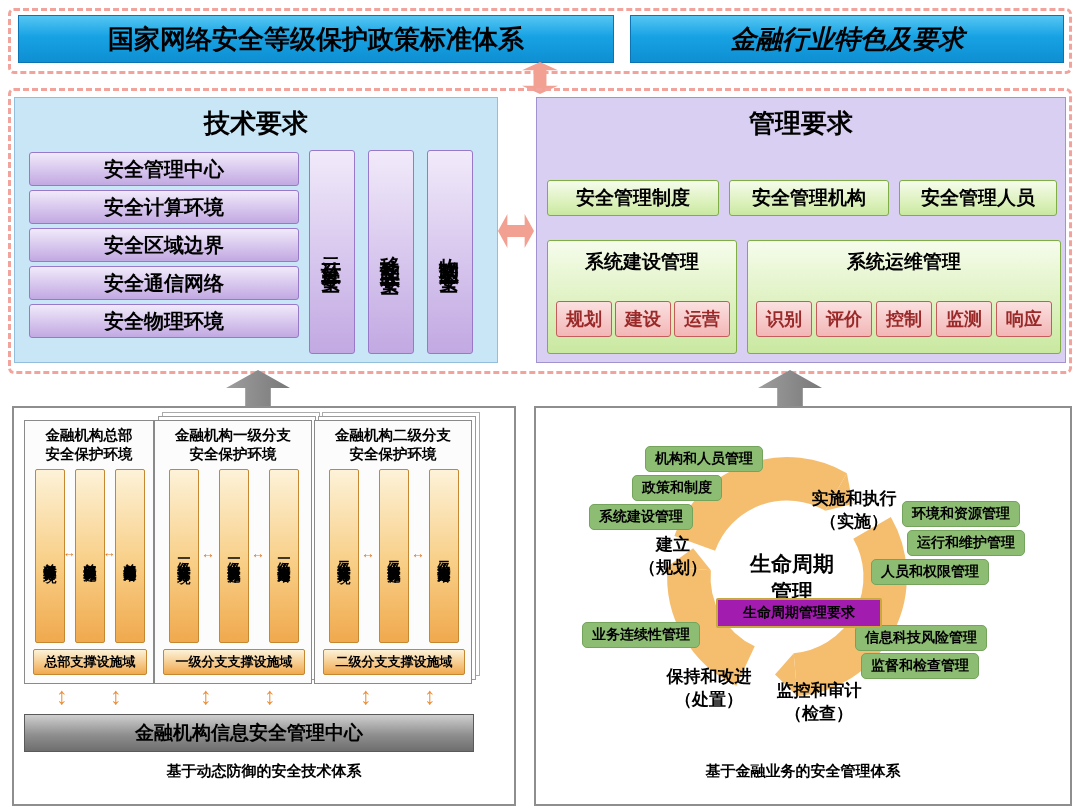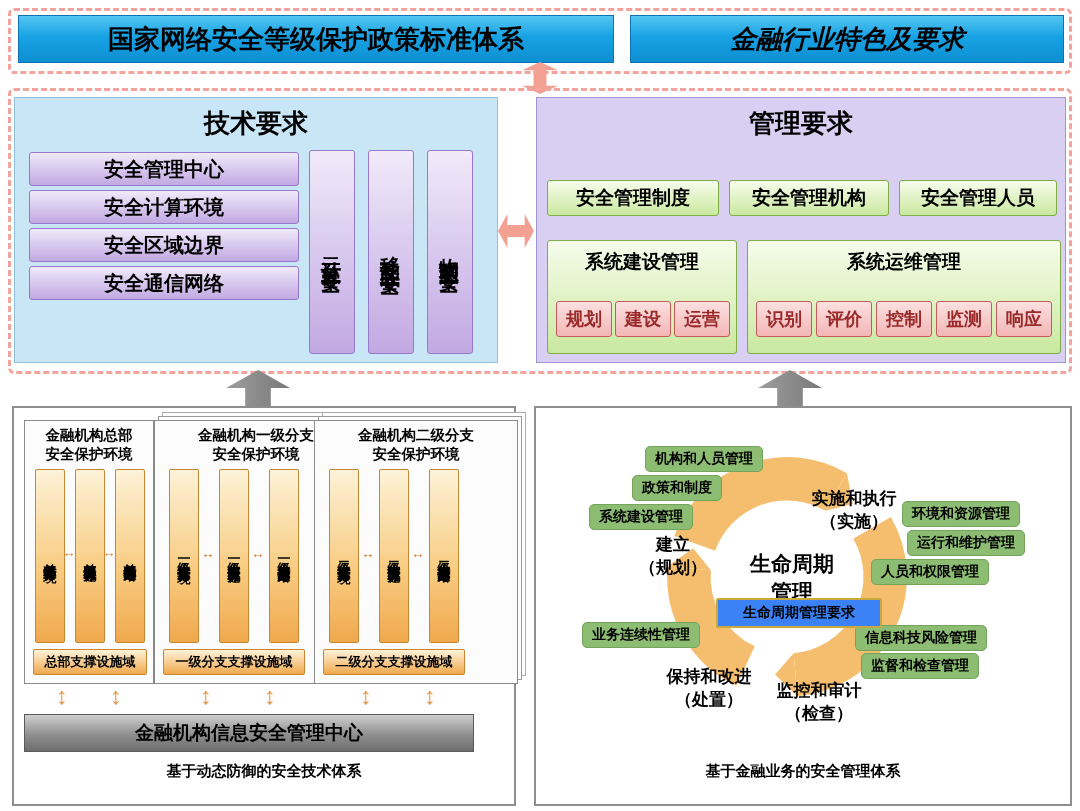--- a/index.html
+++ b/index.html
@@ -22,58 +22,59 @@
              border:1px solid #7FAE45;border-radius:3px;font-size:19px;font-weight:bold;}
   .green-title{position:absolute;top:8px;left:0;right:0;text-align:center;font-size:19px;font-weight:bold;}
   .pink-box{background:linear-gradient(180deg,#FBE0E0 0%,#F3B6B6 100%);border:1px solid #C65B5B;
             border-radius:3px;font-size:18px;font-weight:bold;color:#9A2A2A;}
   .pink-arrow-h{background:#F2A092;clip-path:polygon(0 50%,26% 0,26% 32%,74% 32%,74% 0,100% 50%,74% 100%,74% 68%,26% 68%,26% 100%);}
   .pink-arrow-v{background:#F2A092;clip-path:polygon(50% 0,100% 26%,68% 26%,68% 74%,100% 74%,50% 100%,0 74%,32% 74%,32% 26%,0 26%);}
   .gray-arrow{background:linear-gradient(90deg,#9E9E9E,#787878);
               clip-path:polygon(50% 0,100% 50%,70% 50%,70% 100%,30% 100%,30% 50%,0 50%);}
   .outer-box{background:#fff;border:2px solid #8E8E8E;}
   .card{background:#FCFCFC;border:1px solid #8A8A8A;}
-  .card.stacked{box-shadow:4px -4px 0 -1px #fff,4px -4px 0 0 #9a9a9a,8px -8px 0 -1px #fff,8px -8px 0 0 #ababab;padding-left:46px;}
+  .card.stacked{box-shadow:4px -4px 0 -1px #fff,4px -4px 0 0 #9a9a9a,8px -8px 0 -1px #fff,8px -8px 0 0 #ababab;}
   .card-header{position:absolute;top:5px;left:0;right:0;text-align:center;font-size:14.5px;font-weight:bold;
                line-height:1.3;white-space:pre-line;}
   .orange-vbox{background:linear-gradient(180deg,#FDF2D8 0%,#F8CE85 55%,#F0A94E 100%);border:1px solid #C5872F;
                border-radius:2px;writing-mode:vertical-rl;text-orientation:upright;font-size:13px;font-weight:bold;
                display:flex;align-items:center;justify-content:center;line-height:1;letter-spacing:1px;}
   .orange-hbox{background:linear-gradient(180deg,#FDF2D8 0%,#F0A94E 100%);border:1px solid #C5872F;
                border-radius:2px;font-size:13px;font-weight:bold;}
   .harrow{color:#E07A28;font-weight:bold;font-size:13px;text-align:center;}
   .updown{color:#E8913C;font-weight:bold;font-size:24px;line-height:1;}
   .gray-box{background:linear-gradient(180deg,#CFCFCF 0%,#8F8F8F 55%,#6E6E6E 100%);
             border:1px solid #5A5A5A;font-size:19px;font-weight:bold;}
   .caption{position:absolute;left:0;right:0;font-size:15px;font-weight:bold;text-align:center;}
   .pill{position:absolute;background:#8DBC73;border:1px solid #74A45B;border-radius:5px;font-size:14px;
         font-weight:bold;padding:3px 9px;white-space:nowrap;z-index:4;}
   .phase{position:absolute;font-size:17px;font-weight:bold;text-align:center;line-height:1.35;
          white-space:pre-line;z-index:5;}
-  .yellow-box{background:#3b82f6;border:2px solid #C9A83E;border-radius:2px;font-size:14px;font-weight:bold;z-index:6;}
+  .yellow-box{background:#a21caf;border:2px solid #C9A83E;border-radius:2px;font-size:14px;font-weight:bold;z-index:6;}
 </style>
 </head>
 <body>
 
 <div id="canvas">
 
   <div class="abs dash" style="left:8px;top:8px;width:1058px;height:60px;"></div>
   <div class="abs blue-box flex-c" style="left:18px;top:15px;width:594px;height:46px;">国家网络安全等级保护政策标准体系</div>
   <div class="abs blue-box flex-c" style="left:630px;top:15px;width:432px;height:46px;font-style:italic;">金融行业特色及要求</div>
 
   <div class="abs pink-arrow-v" style="left:522px;top:62px;width:36px;height:32px;"></div>
 
   <div class="abs dash" style="left:8px;top:88px;width:1058px;height:280px;"></div>
 
   <div class="abs tech-panel" style="left:14px;top:97px;width:482px;height:264px;">
     <div class="panel-title">技术要求</div>
     <div class="abs purple-box flex-c" style="left:14px;top:54px;width:268px;height:32px;">安全管理中心</div>
     <div class="abs purple-box flex-c" style="left:14px;top:92px;width:268px;height:32px;">安全计算环境</div>
     <div class="abs purple-box flex-c" style="left:14px;top:130px;width:268px;height:32px;">安全区域边界</div>
     <div class="abs purple-box flex-c" style="left:14px;top:168px;width:268px;height:32px;">安全通信网络</div>
+    <div class="abs purple-box flex-c" style="left:14px;top:206px;width:268px;height:32px;">安全物理环境</div>
     <div class="abs purple-box purple-pillar flex-c" style="left:294px;top:52px;width:44px;height:202px;">云计算安全</div>
     <div class="abs purple-box purple-pillar flex-c" style="left:353px;top:52px;width:44px;height:202px;">移动互联安全</div>
     <div class="abs purple-box purple-pillar flex-c" style="left:412px;top:52px;width:44px;height:202px;">物联网安全</div>
   </div>
 
   <div class="abs pink-arrow-h" style="left:498px;top:214px;width:36px;height:34px;"></div>
 
   <div class="abs mgmt-panel" style="left:536px;top:97px;width:528px;height:264px;">
     <div class="panel-title">管理要求</div>
     <div class="abs green-box flex-c" style="left:10px;top:82px;width:170px;height:34px;">安全管理制度</div>

